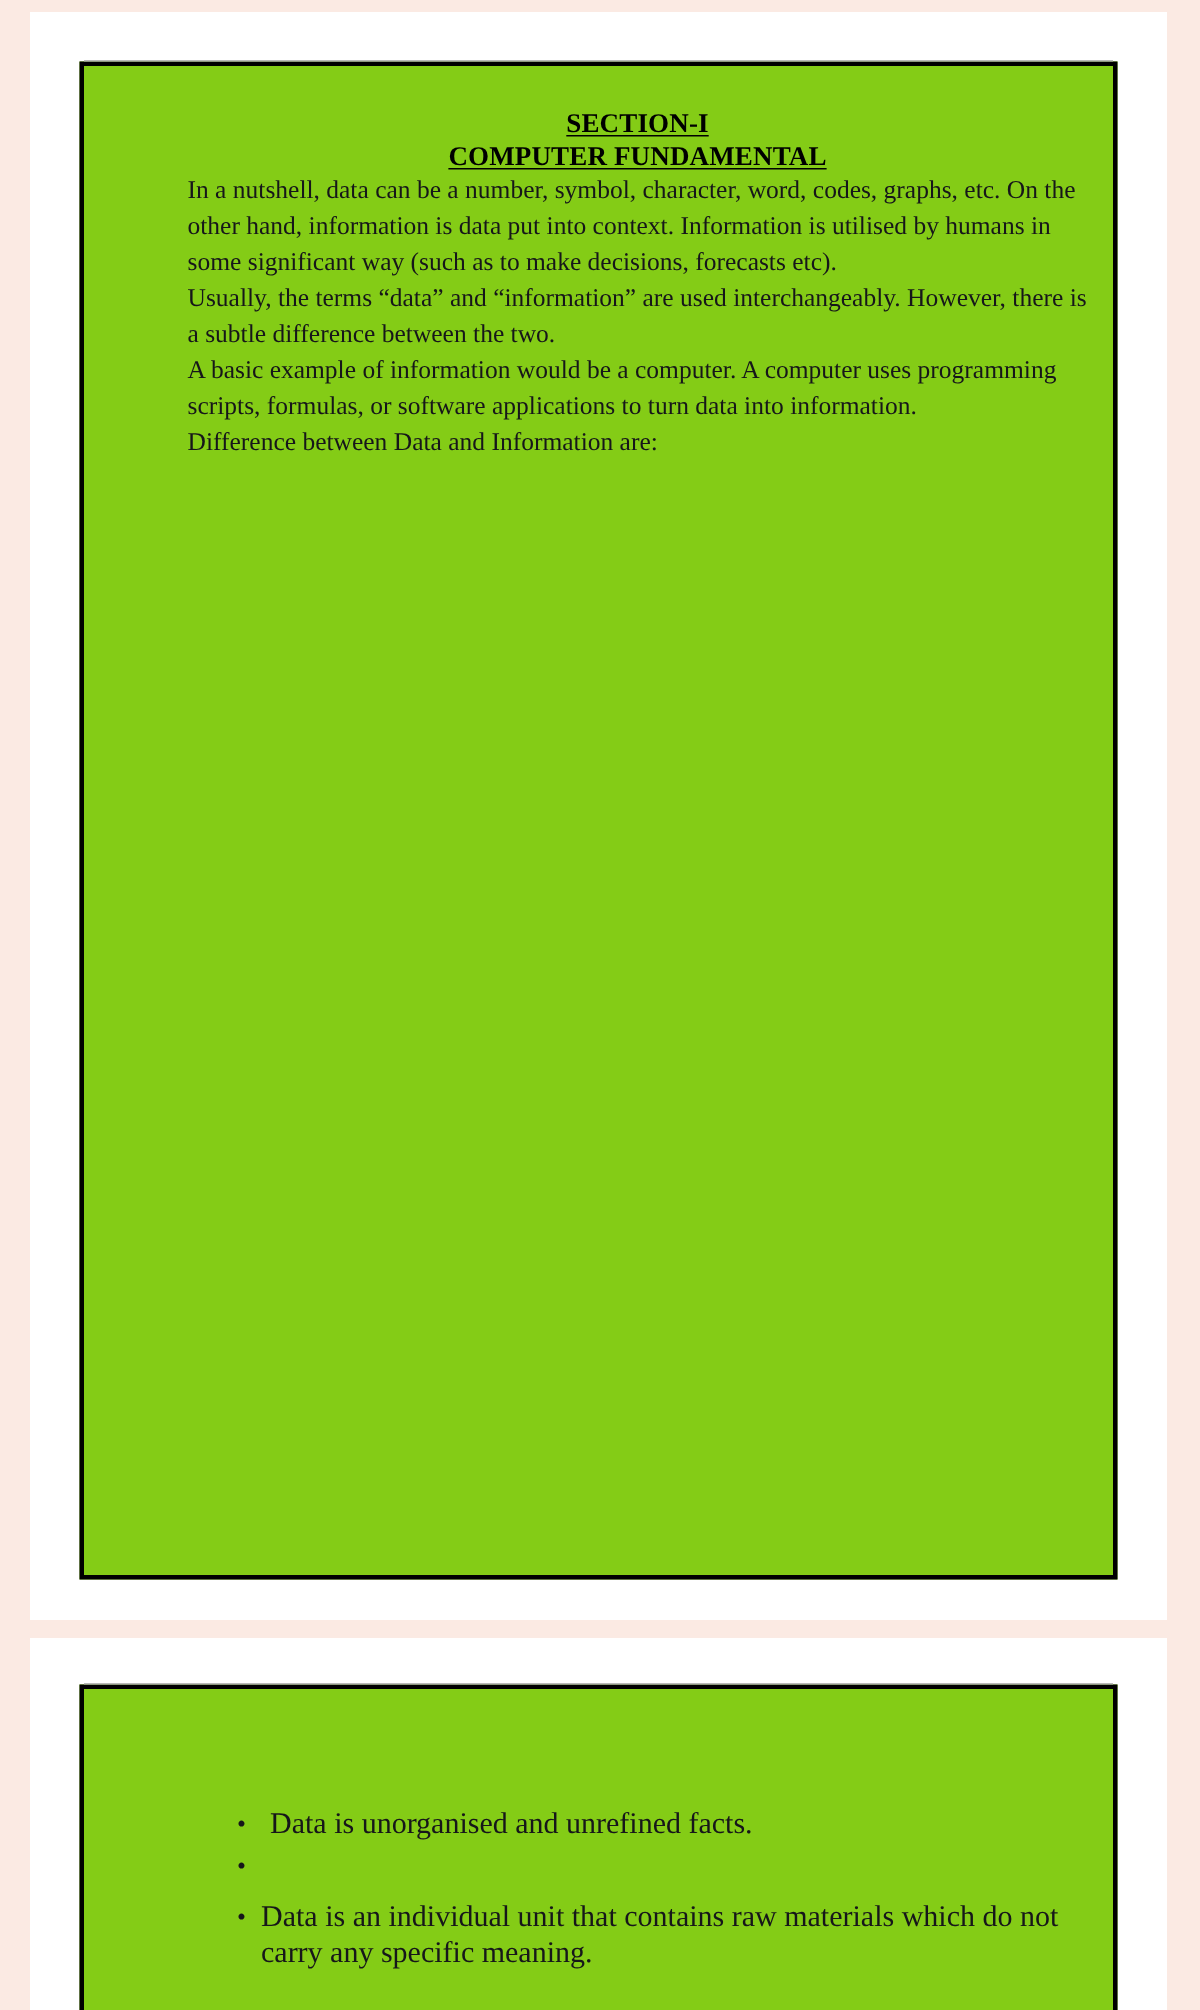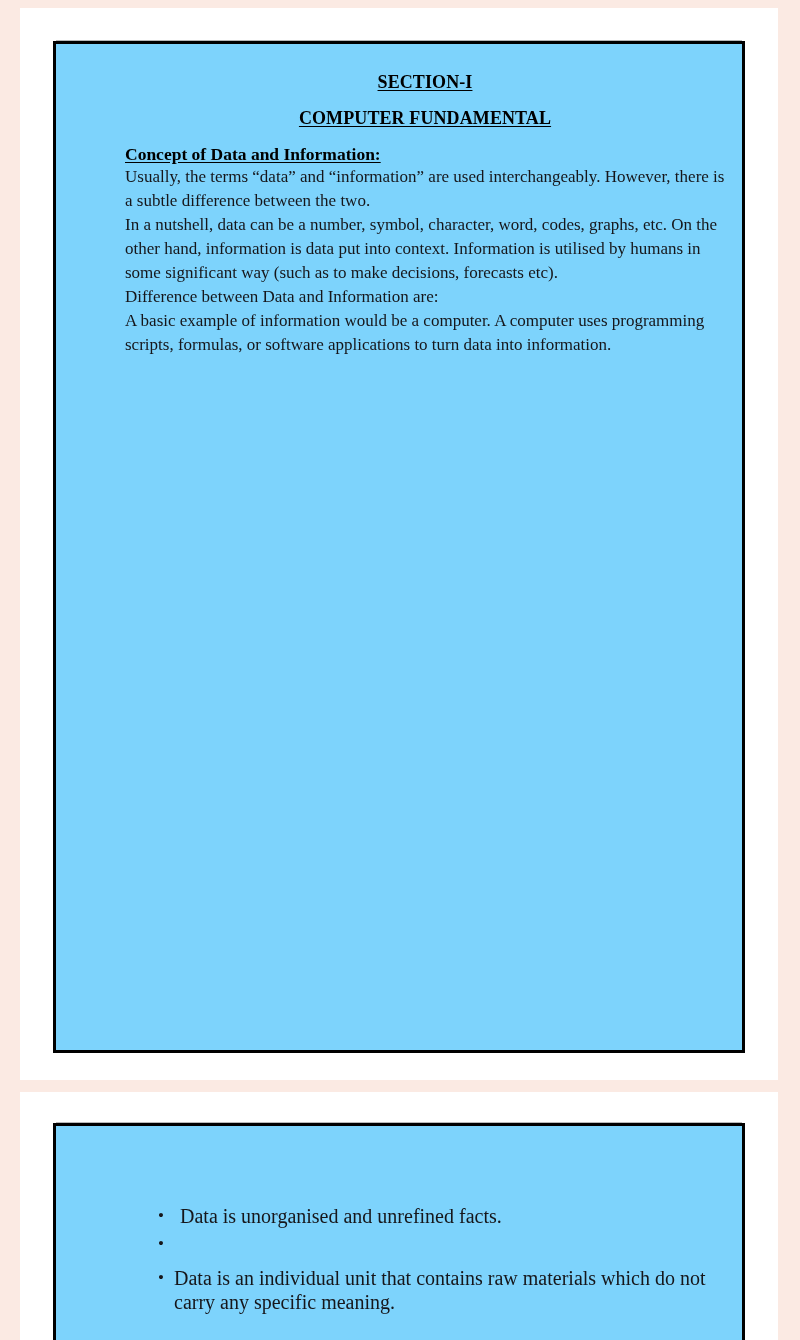--- a/index.html
+++ b/index.html
@@ -39,21 +39,21 @@
   .page-2 {
     top: 1092px;
     height: 248px;
   }
 
   
   .frame {
     position: absolute;
     box-sizing: border-box;
     border: 3px solid #000000;
-    background: #7dd3fc;
+    background: #84cc16;
   }
   .frame-1 {
     left: 33px;
     top: 33px;
     width: 692px;
     height: 1012px;
   }
   .frame-2 {
     left: 33px;
     top: 31px;
@@ -92,21 +92,21 @@
     font-size: 18px;
     line-height: 22px;
     color: #000000;
     letter-spacing: 0.1px;
   }
   .heading-center span {
     text-decoration: underline;
     text-underline-offset: 2px;
   }
   .h-section { margin-top: 27px; }
-  .h-course  { margin-top: 14px; }
+  .h-course  { }
 
   .heading-left {
     margin-top: 14px;
     text-align: left;
     font-weight: bold;
     font-size: 17.5px;
     line-height: 22px;
     color: #000000;
   }
   .heading-left span {
@@ -177,28 +177,25 @@
         <div class="doc-body">
 
           <div class="heading-center h-section">
             <span>SECTION-I</span>
           </div>
 
           <div class="heading-center h-course">
             <span>COMPUTER FUNDAMENTAL</span>
           </div>
 
-          <div class="heading-left">
-            <span>Concept of Data and Information:</span>
-          </div>
-
+
+          <p class="para p-2">In a nutshell, data can be a number, symbol, character, word, codes, graphs, etc. On the other hand, information is data put into context. Information is utilised by humans in some significant way (such as to make decisions, forecasts etc).</p>
           <p class="para p-1">Usually, the terms “data” and “information”  are used interchangeably. However, there is a subtle difference between the two.</p>
-          <p class="para p-2">In a nutshell, data can be a number, symbol, character, word, codes, graphs, etc. On the other hand, information is data put into context. Information is utilised by humans in some significant way (such as to make decisions, forecasts etc).</p>
+          <p class="para p-3">A basic example of information would be a computer. A computer uses programming scripts, formulas, or software applications to turn data into information.</p>
           <p class="para p-4">Difference between Data and Information are:</p>
-          <p class="para p-3">A basic example of information would be a computer. A computer uses programming scripts, formulas, or software applications to turn data into information.</p>
 
         </div>
       </div>
     </div>
   </div>
 
   <div class="page page-2">
     <div class="frame frame-2">
       <div class="frame-hairline"></div>
       <div class="content">

